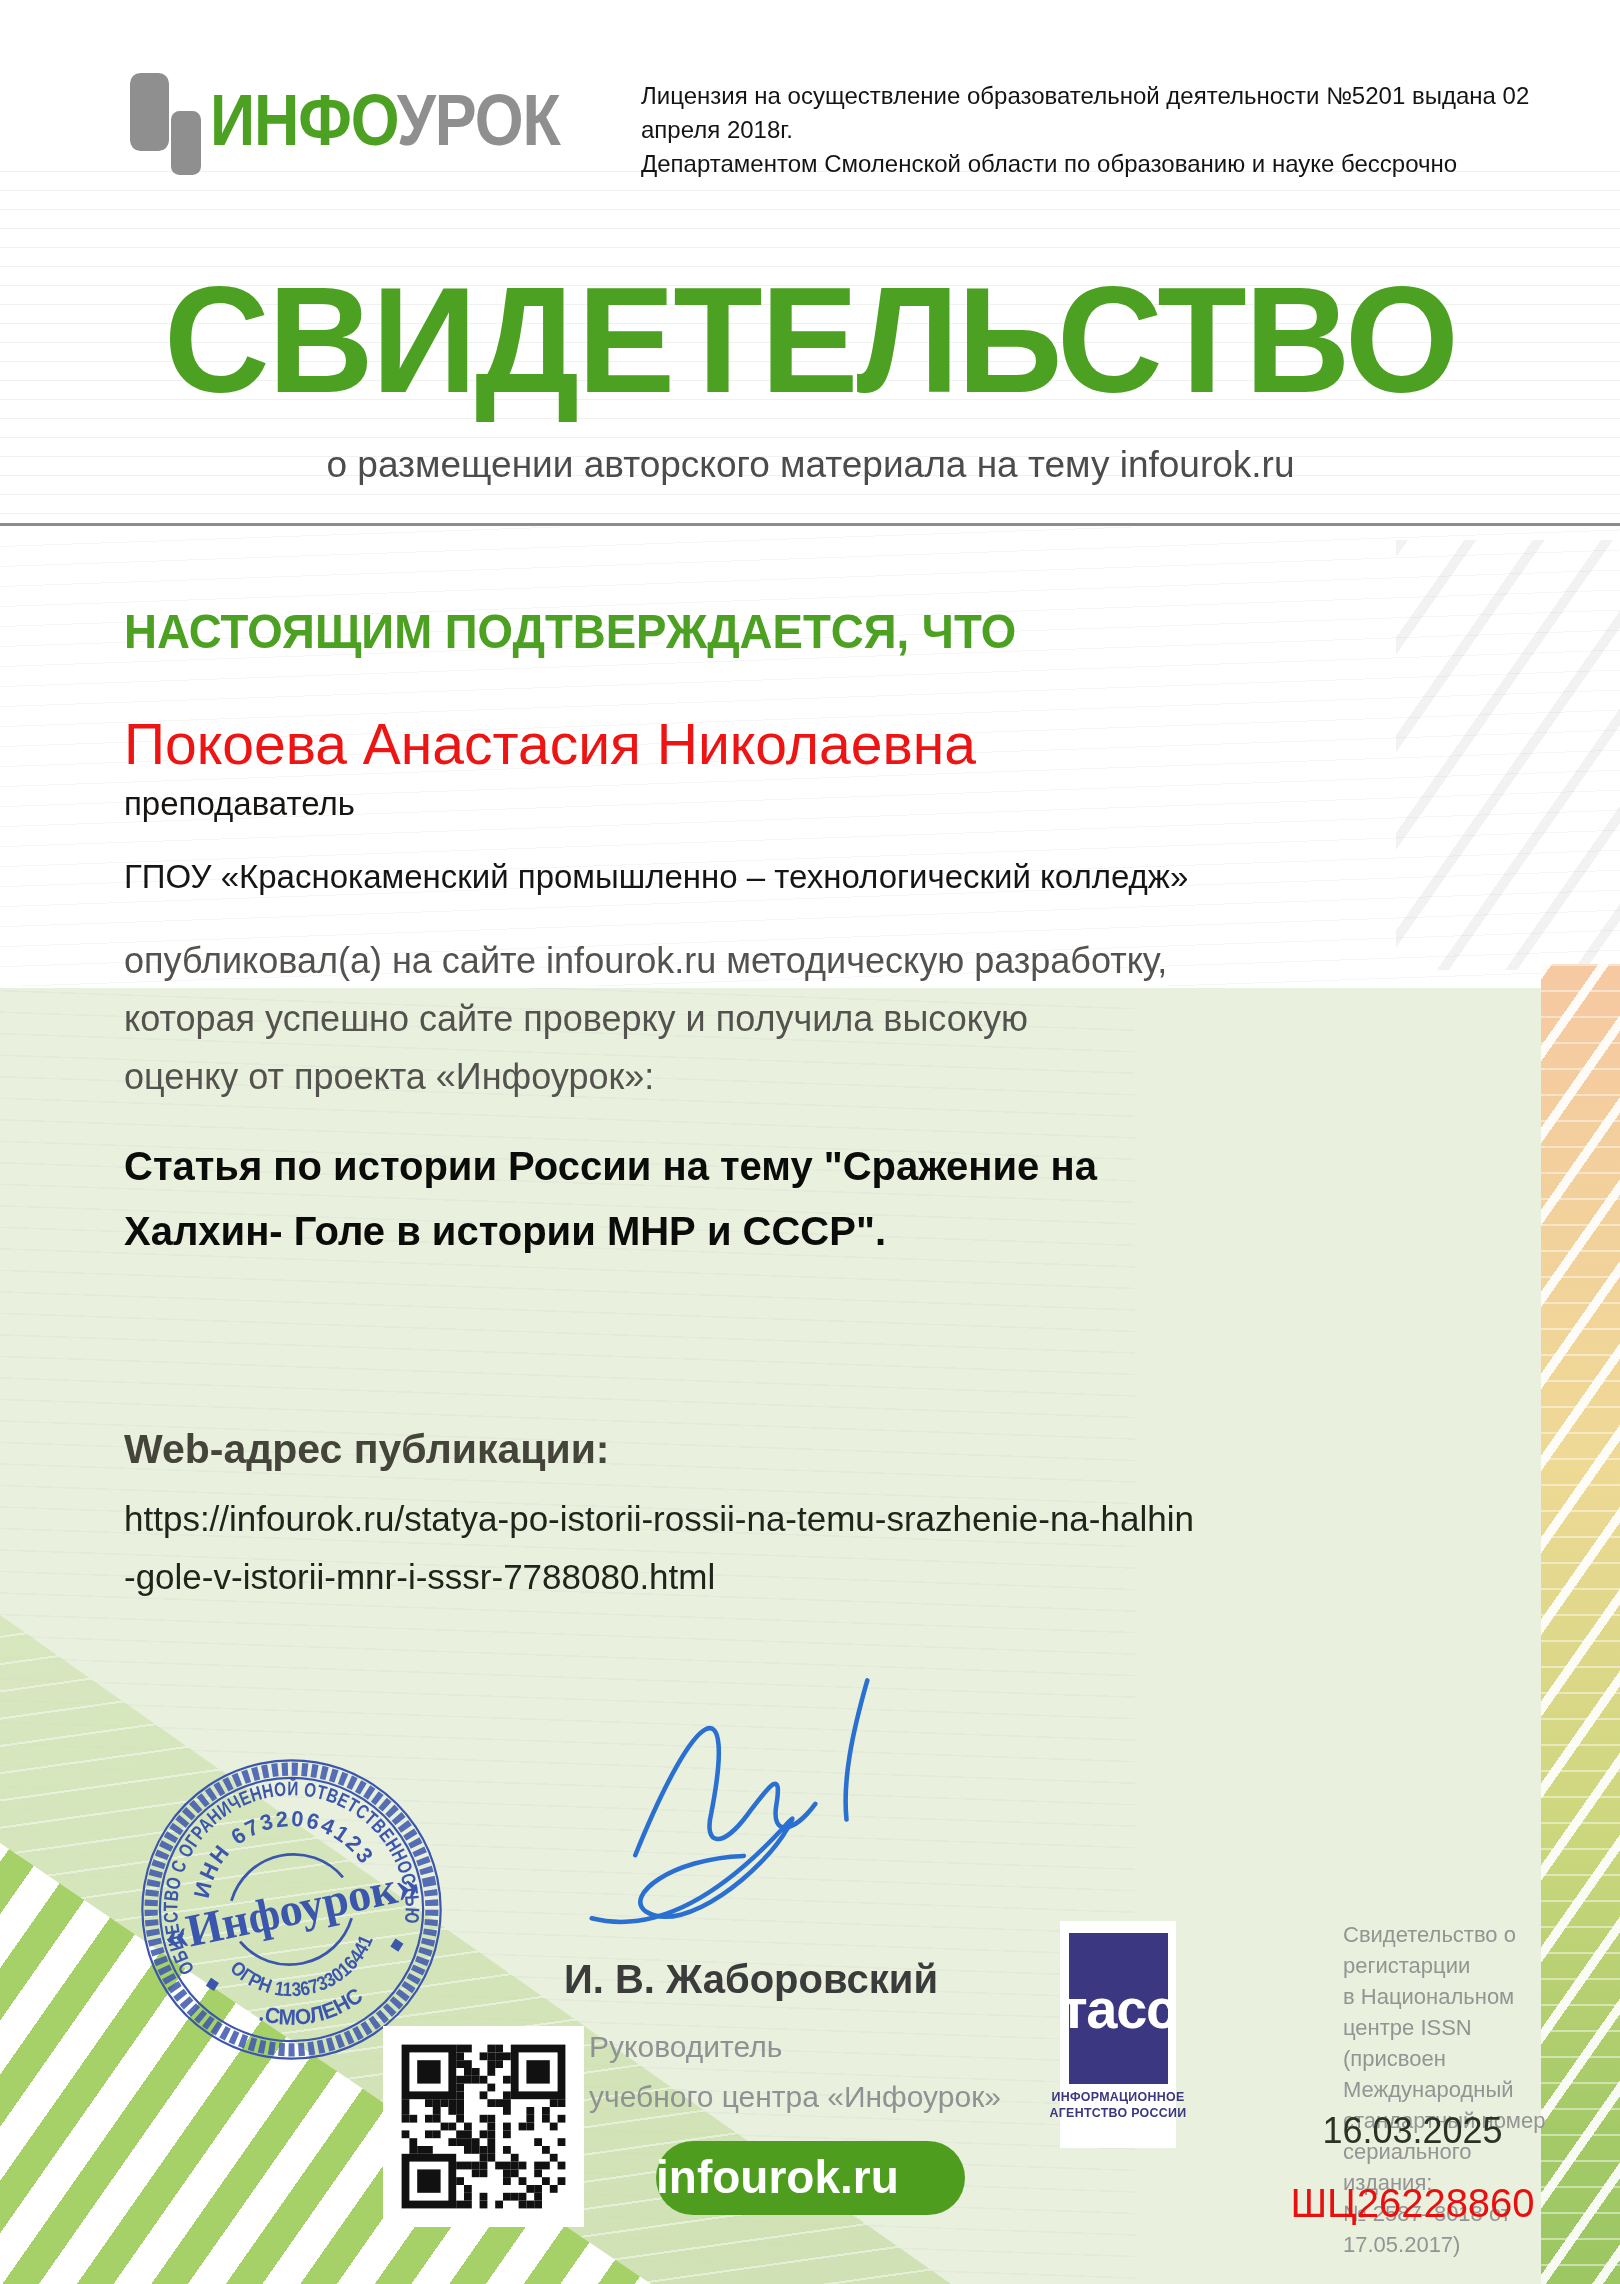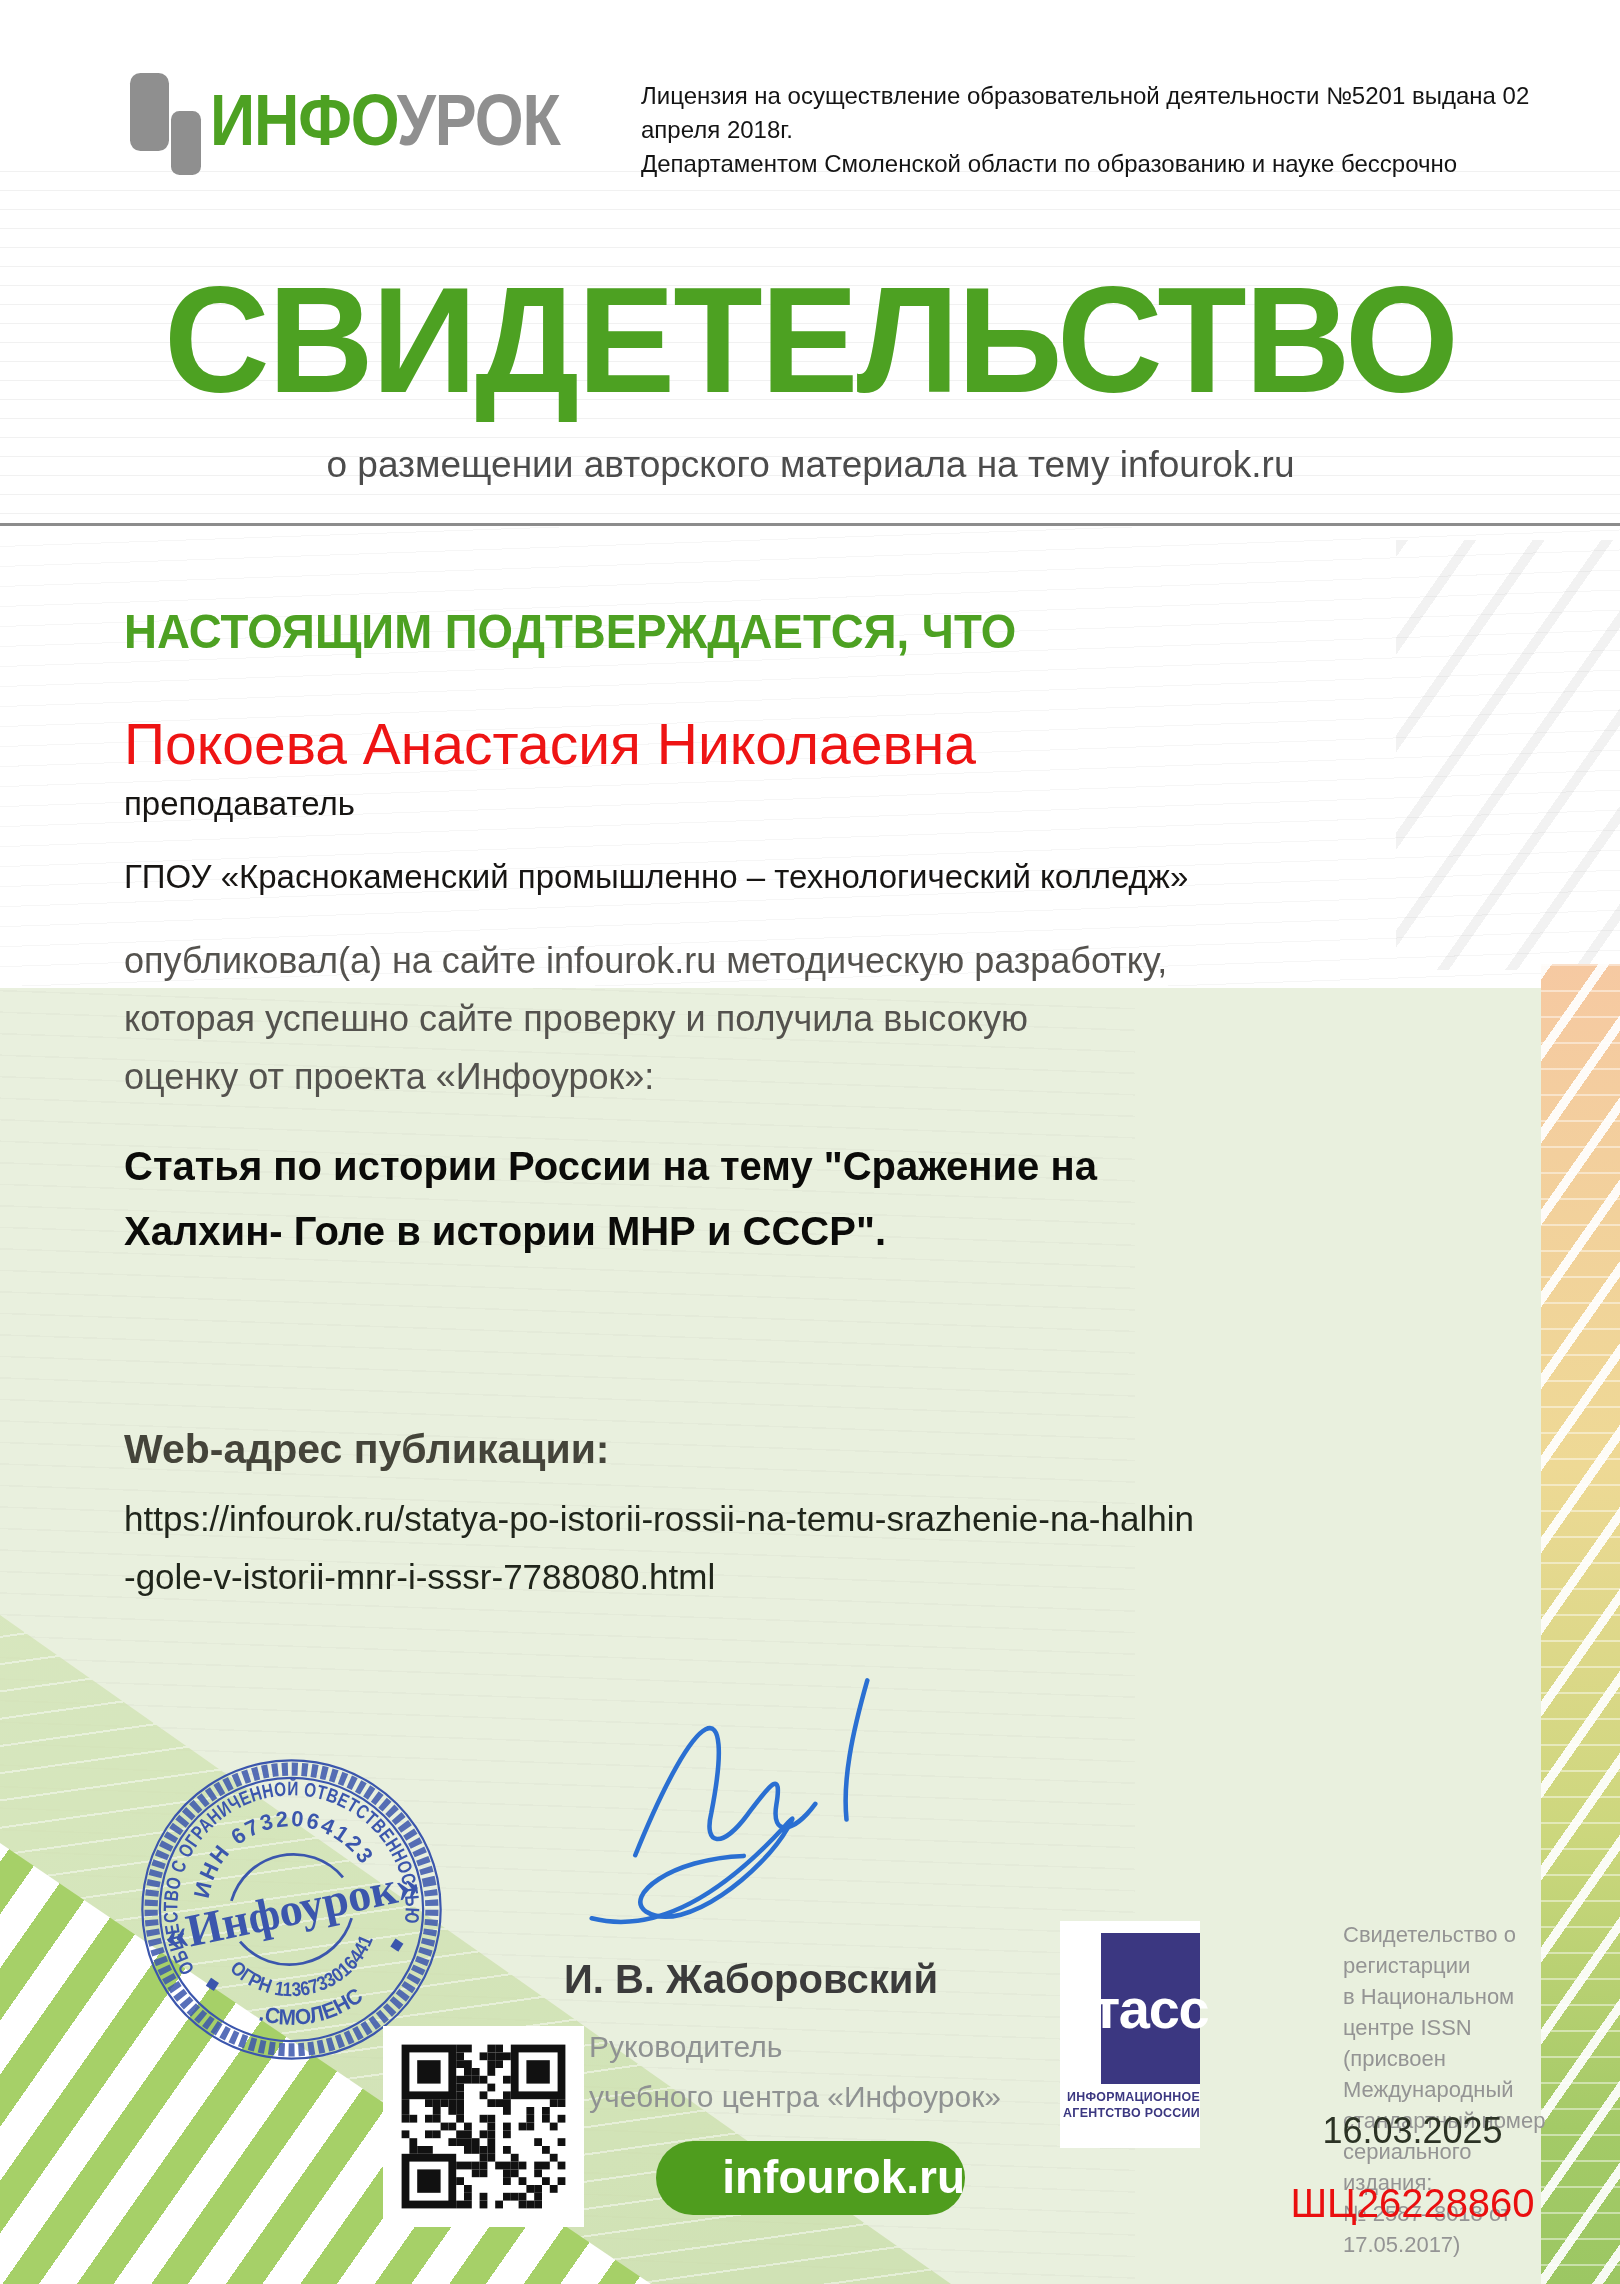--- a/index.html
+++ b/index.html
@@ -54,29 +54,29 @@
   .weblabel{left:124px;top:1426px;z-index:1;color:#44443a;font-size:41px;font-weight:700;}
   .url{left:124px;top:1490px;z-index:1;color:#20251b;font-size:35px;line-height:58px;}
   
   .stamp-wrap{left:127px;top:1745px;width:329px;height:329px;z-index:2;transform:rotate(-12deg);}
   .qr-box{left:383px;top:2026px;width:201px;height:201px;background:#ffffff;z-index:3;
     display:flex;align-items:center;justify-content:center;}
   .sig-svg{left:573px;top:1657px;z-index:2;}
   .sig-name{left:564px;top:1957px;z-index:2;color:#3b3b3b;font-size:40px;font-weight:700;white-space:nowrap;}
   .sig-role1{left:589px;top:2030px;z-index:2;color:#8f9292;font-size:30px;}
   .sig-role2{left:589px;top:2080px;z-index:2;color:#8f9292;font-size:30px;white-space:nowrap;}
-  .tass-box{left:1060px;top:1921px;width:140px;height:227px;background:#ffffff;z-index:2;
-    display:flex;flex-direction:column;align-items:flex-end;}
+  .tass-box{left:1060px;top:1921px;width:116px;height:227px;background:#ffffff;z-index:2;
+    display:flex;flex-direction:column;align-items:center;}
   .tass-square{margin-top:11.7px;width:99px;height:151px;background:#3b3781;color:#ffffff;
     display:flex;align-items:center;justify-content:center;font-size:56px;font-weight:800;letter-spacing:-1.3px;}
   .tass-line{color:#3b3781;font-size:12.4px;font-weight:700;letter-spacing:0.3px;margin-top:5.9px;white-space:nowrap;}
   .tass-line+.tass-line{margin-top:2.6px;}
   .issn{left:1343px;top:1919px;width:221px;z-index:2;color:#949494;font-size:22px;line-height:31px;}
   .btn{left:656px;top:2141px;width:309px;height:74px;background:#4f9d1e;border-radius:39px;z-index:2;
-    color:#ffffff;font-size:46px;font-weight:700;text-align:right;line-height:72px;}
+    color:#ffffff;font-size:46px;font-weight:700;text-align:left;line-height:72px;}
   .date{left:1276px;top:2110px;width:273px;z-index:2;color:#2c3325;font-size:36px;text-align:center;}
   .certnum{left:1266px;top:2181px;width:293px;z-index:2;color:#ea0f0f;font-size:40px;text-align:center;}
   .stamp-text{font-family:"Liberation Sans",sans-serif;font-weight:700;fill:#3b56ad;}
   .stamp-center{font-family:"Liberation Serif",serif;font-weight:700;fill:#3b56ad;}
 </style>
 </head>
 <body>
 
 <div id="page">
 

